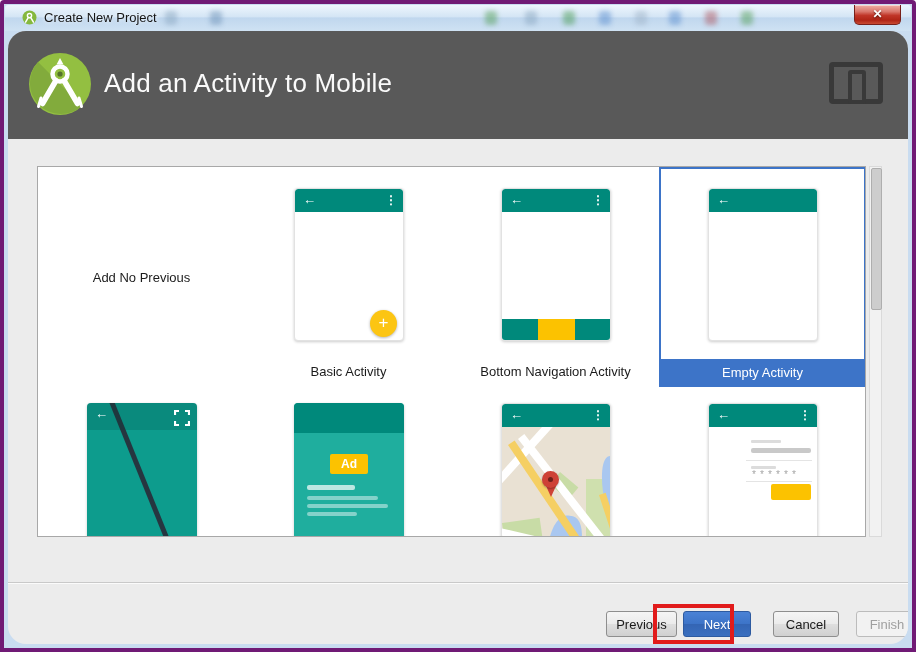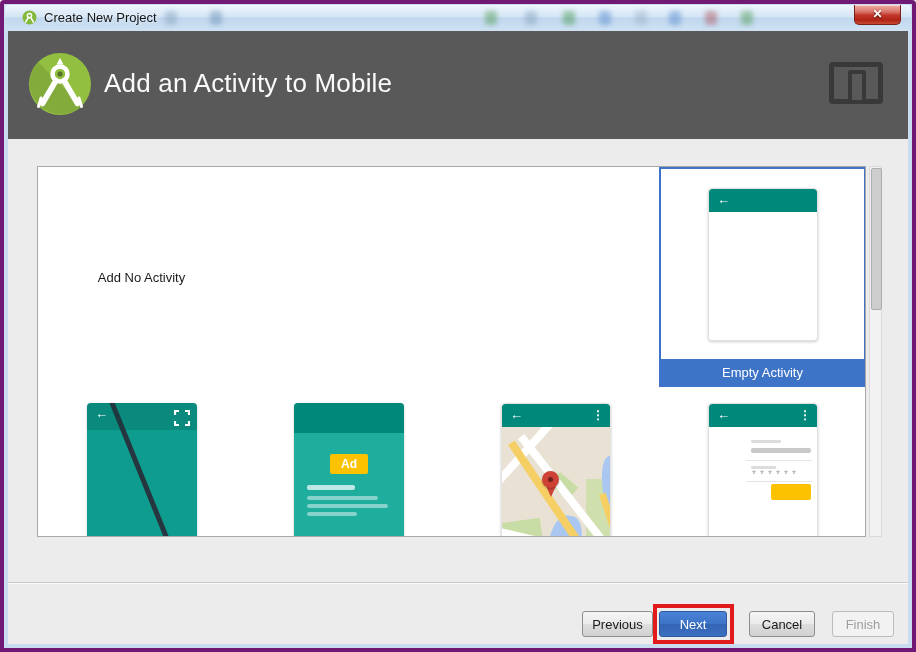--- a/index.html
+++ b/index.html
@@ -14,21 +14,21 @@
   .blob{position:absolute;top:6px;width:12px;height:14px;border-radius:3px;filter:blur(2.5px);opacity:.5;}
   .tb-icon{position:absolute;left:17px;top:5px;width:15px;height:15px;}
   .tb-title{position:absolute;left:39px;top:5px;font-size:13px;color:#151515;text-shadow:0 0 4px #fff;}
   .close-btn{position:absolute;right:10px;top:0;width:45px;height:19px;
     background:linear-gradient(#f0b0a6 0%,#d9766b 35%,#c03528 55%,#b02516 80%,#c84a33);
     border:1px solid #77201a;border-top:none;border-radius:0 0 5px 5px;
     color:#fff;font-size:12px;font-weight:bold;text-align:center;line-height:18px;
     text-shadow:0 1px 2px #4e0d06;box-shadow:inset 0 1px 0 rgba(255,255,255,.5);cursor:pointer;}
 
   
-  .content{position:absolute;top:27px;left:4px;right:4px;bottom:4px;background:#ececec;overflow:hidden;}
+  .content{position:absolute;top:27px;left:4px;right:4px;bottom:4px;background:#ececec;overflow:hidden;border-radius:18px;}
 
   
   .wiz-header{position:absolute;top:0;left:0;right:0;height:108px;background:#595959;}
   .wiz-logo{position:absolute;left:21px;top:22px;width:62px;height:62px;}
   .wiz-title{position:absolute;left:96px;top:37px;font-size:26px;color:#fafafa;letter-spacing:.2px;}
   .device-icon{position:absolute;right:25px;top:31px;width:54px;height:42px;border:5px solid #393939;border-radius:4px;box-sizing:border-box;}
   .device-phone{position:absolute;left:14px;bottom:-5px;width:18px;height:34px;border:4px solid #393939;border-radius:3px;background:#595959;box-sizing:border-box;}
 
   
   .gallery{position:absolute;left:29px;top:135px;width:829px;height:371px;background:#fff;
@@ -79,21 +79,21 @@
   .login-btn{position:absolute;left:62px;top:80px;width:40px;height:16px;background:#fcc200;border-radius:2px;}
 
   
   .scroll-track{position:absolute;left:861px;top:135px;width:13px;height:371px;background:#f2f2f2;border:1px solid #dadada;box-sizing:border-box;}
   .scroll-thumb{position:absolute;left:1px;top:1px;width:9px;height:140px;background:#cdcdcd;border:1px solid #aeaeae;border-radius:2px;cursor:pointer;}
 
   
   .separator{position:absolute;left:0;right:0;top:551px;height:1px;background:#c9c9c9;box-shadow:0 1px 0 #fbfbfb;}
   .btn{position:absolute;top:580px;height:26px;border:1px solid #8e8e8e;border-radius:3px;
     background:linear-gradient(#f5f5f5,#ebebeb 48%,#dedede 52%,#d0d0d0);
-    font-size:13px;color:#1a1a1a;text-align:center;line-height:24px;box-sizing:border-box;cursor:pointer;}
+    font-size:13px;color:#1a1a1a;text-align:center;line-height:24px;box-sizing:border-box;cursor:pointer;margin-left:24px;}
   .btn-next{background:linear-gradient(#4a82d6,#3d74c8 48%,#3465b4 52%,#3a6fbf);color:#fff;border-color:#2d5aa0;font-weight:normal;}
   .btn-finish{color:#9f9f9f;border-color:#bcbcbc;background:#f2f2f2;cursor:default;}
   .red-annotation{position:absolute;left:645px;top:573px;width:81px;height:40px;border:4px solid #e11b1b;box-sizing:border-box;pointer-events:none;}
 </style>
 </head>
 <body>
 
 <div class="window">
 
   <div class="titlebar">
@@ -130,24 +130,48 @@
       </svg>
       <div class="wiz-title">Add an Activity to Mobile</div>
       <div class="device-icon">
         <div class="device-phone"></div>
       </div>
     </div>
 
     <div class="gallery">
 
       <div class="abs" style="left:0;top:0;width:207px;height:220px;cursor:pointer;">
-        <div class="cell-label" style="left:0;top:103px;">Add No Activity</div>
-      </div>
-
-
+        <div class="cell-label" style="left:0;top:103px;">Add No Previous</div>
+      </div>
+
+      <div class="abs" style="left:207px;top:0;width:207px;height:220px;cursor:pointer;">
+        <div class="phone-card" style="left:49px;top:21px;">
+          <div class="card-header">
+            <span class="back-arrow"></span>
+            <span class="menu-dots"></span>
+          </div>
+          <div class="fab"></div>
+        </div>
+        <div class="cell-label" style="left:0;top:197px;">Basic Activity</div>
+      </div>
+
+      <div class="abs" style="left:414px;top:0;width:207px;height:220px;cursor:pointer;">
+        <div class="phone-card" style="left:49px;top:21px;">
+          <div class="card-header">
+            <span class="back-arrow"></span>
+            <span class="menu-dots"></span>
+          </div>
+          <div class="bnav">
+              <span></span>
+              <span></span>
+              <span></span>
+            </div>
+        </div>
+        <div class="cell-label" style="left:0;top:197px;">Bottom Navigation Activity</div>
+      </div>
 
       <div class="sel-cell">
         <div class="phone-card" style="left:47px;top:19px;">
           <div class="card-header">
             <span class="back-arrow"></span>
           </div>
         </div>
         <div class="sel-band">Empty Activity</div>
       </div>
 

